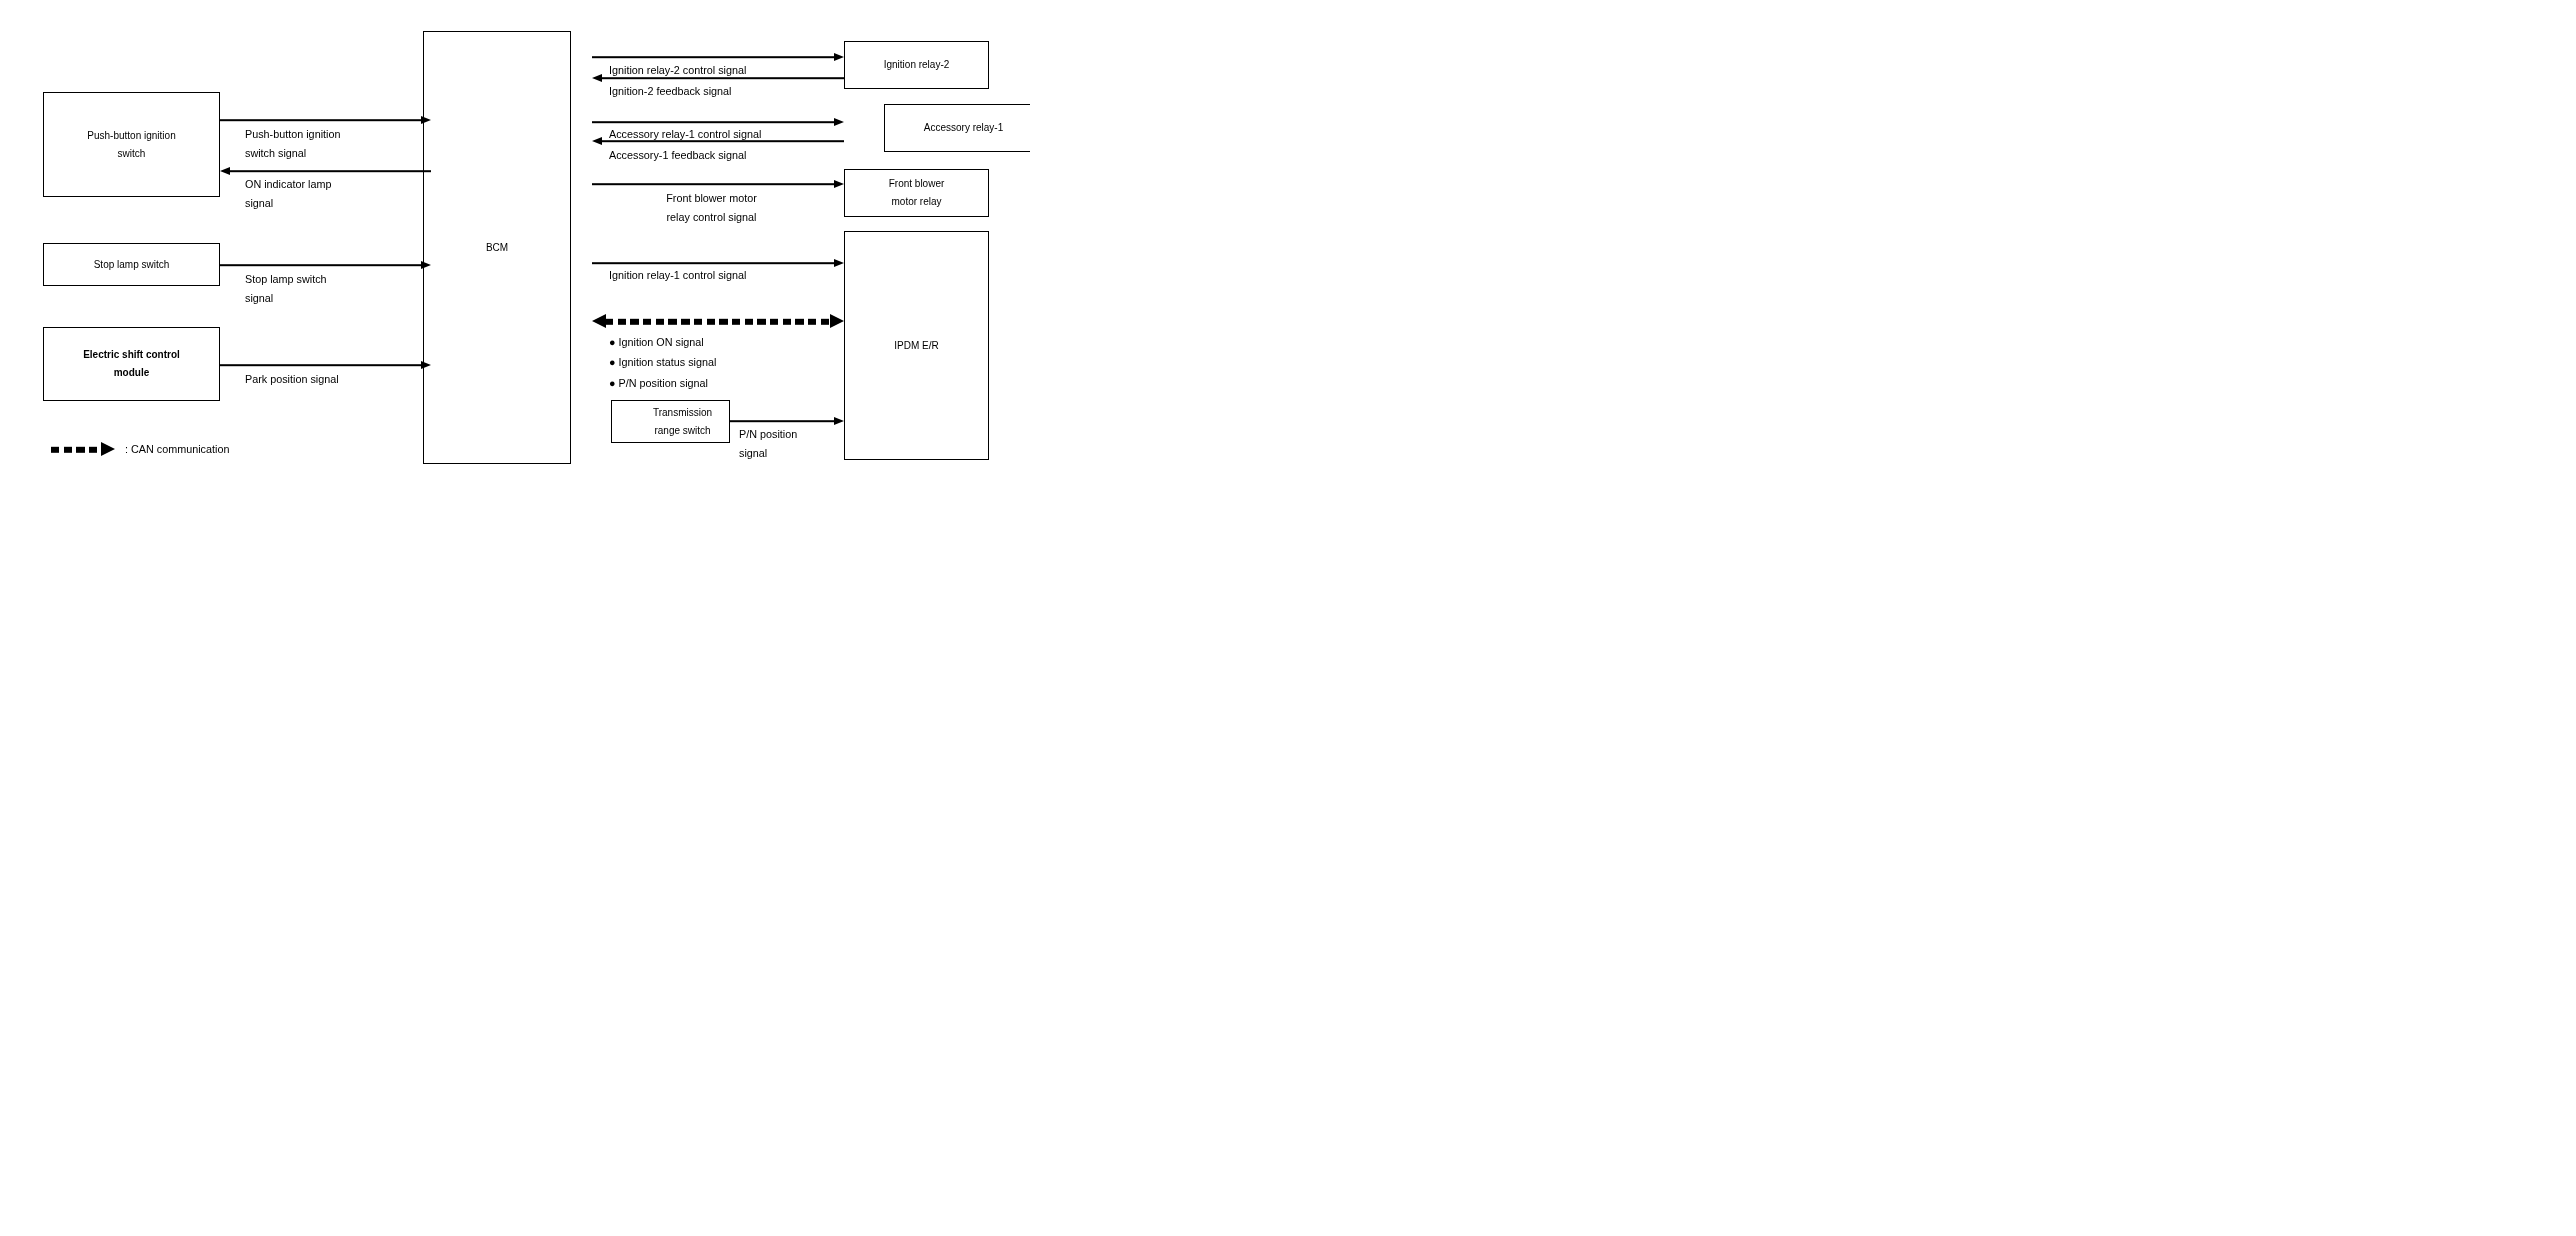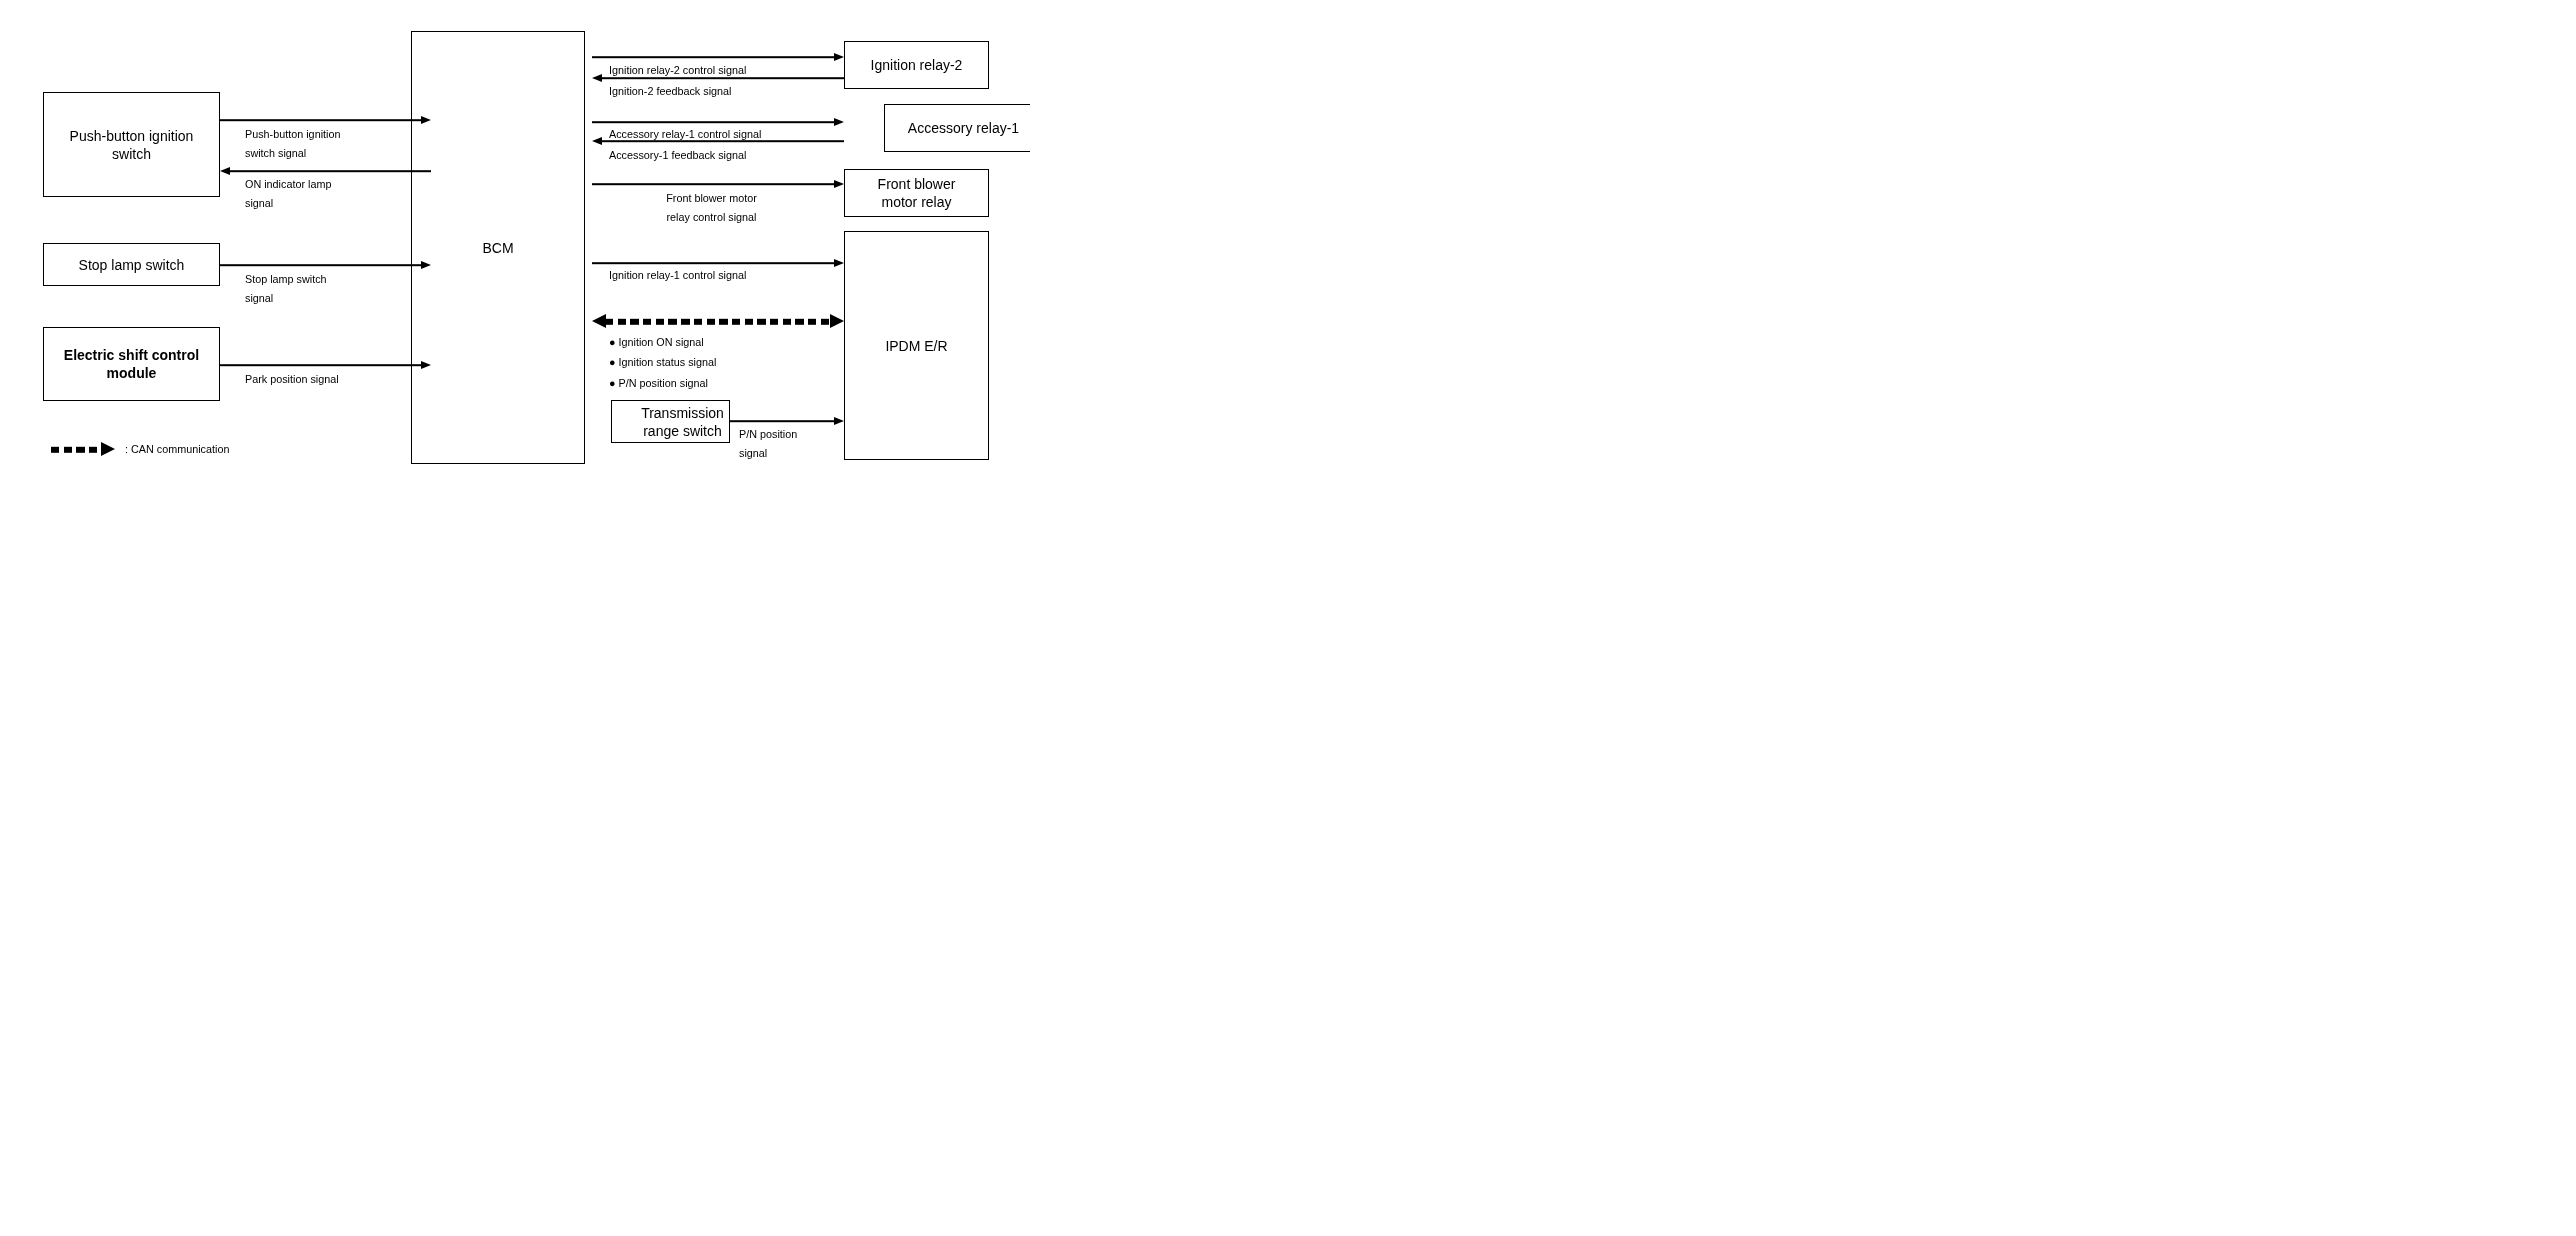--- a/index.html
+++ b/index.html
@@ -9,21 +9,21 @@
   .box{
     position:absolute;
     border:1.6px solid #000;
     background:#fff;
     display:flex;align-items:center;justify-content:center;
     text-align:center;
     box-sizing:border-box;
   }
   .box span{
     white-space:pre-line;
-    font-size:14px;
+    font-size:10px;
     line-height:18px;
     color:#000;
   }
 
   .lbl{
     position:absolute;
     font-size:10.8px;
     line-height:19px;
     white-space:pre-line;
     color:#000;
@@ -84,21 +84,21 @@
 
   <div class="box" style="left:43px;top:243px;width:177px;height:43px;">
     <span>Stop lamp switch</span>
   </div>
 
   <div class="box" style="left:43px;top:327px;width:177px;height:74px;font-weight:bold;">
     <span>Electric shift control
 module</span>
   </div>
 
-  <div class="box" style="left:411px;top:31px;width:174px;height:433px;">
+  <div class="box" style="left:423px;top:31px;width:148px;height:433px;">
     <span>BCM</span>
   </div>
 
   <div class="box" style="left:844px;top:41px;width:145px;height:48px;">
     <span>Ignition relay-2</span>
   </div>
 
   <div class="box" style="left:884px;top:104px;width:159px;height:48px;">
     <span>Accessory relay-1</span>
   </div>

